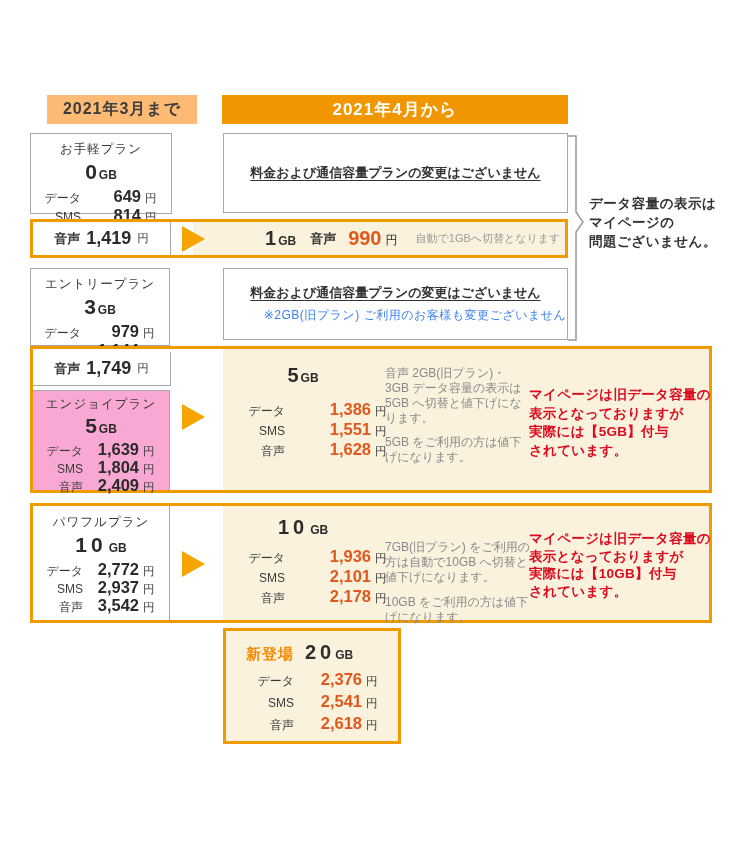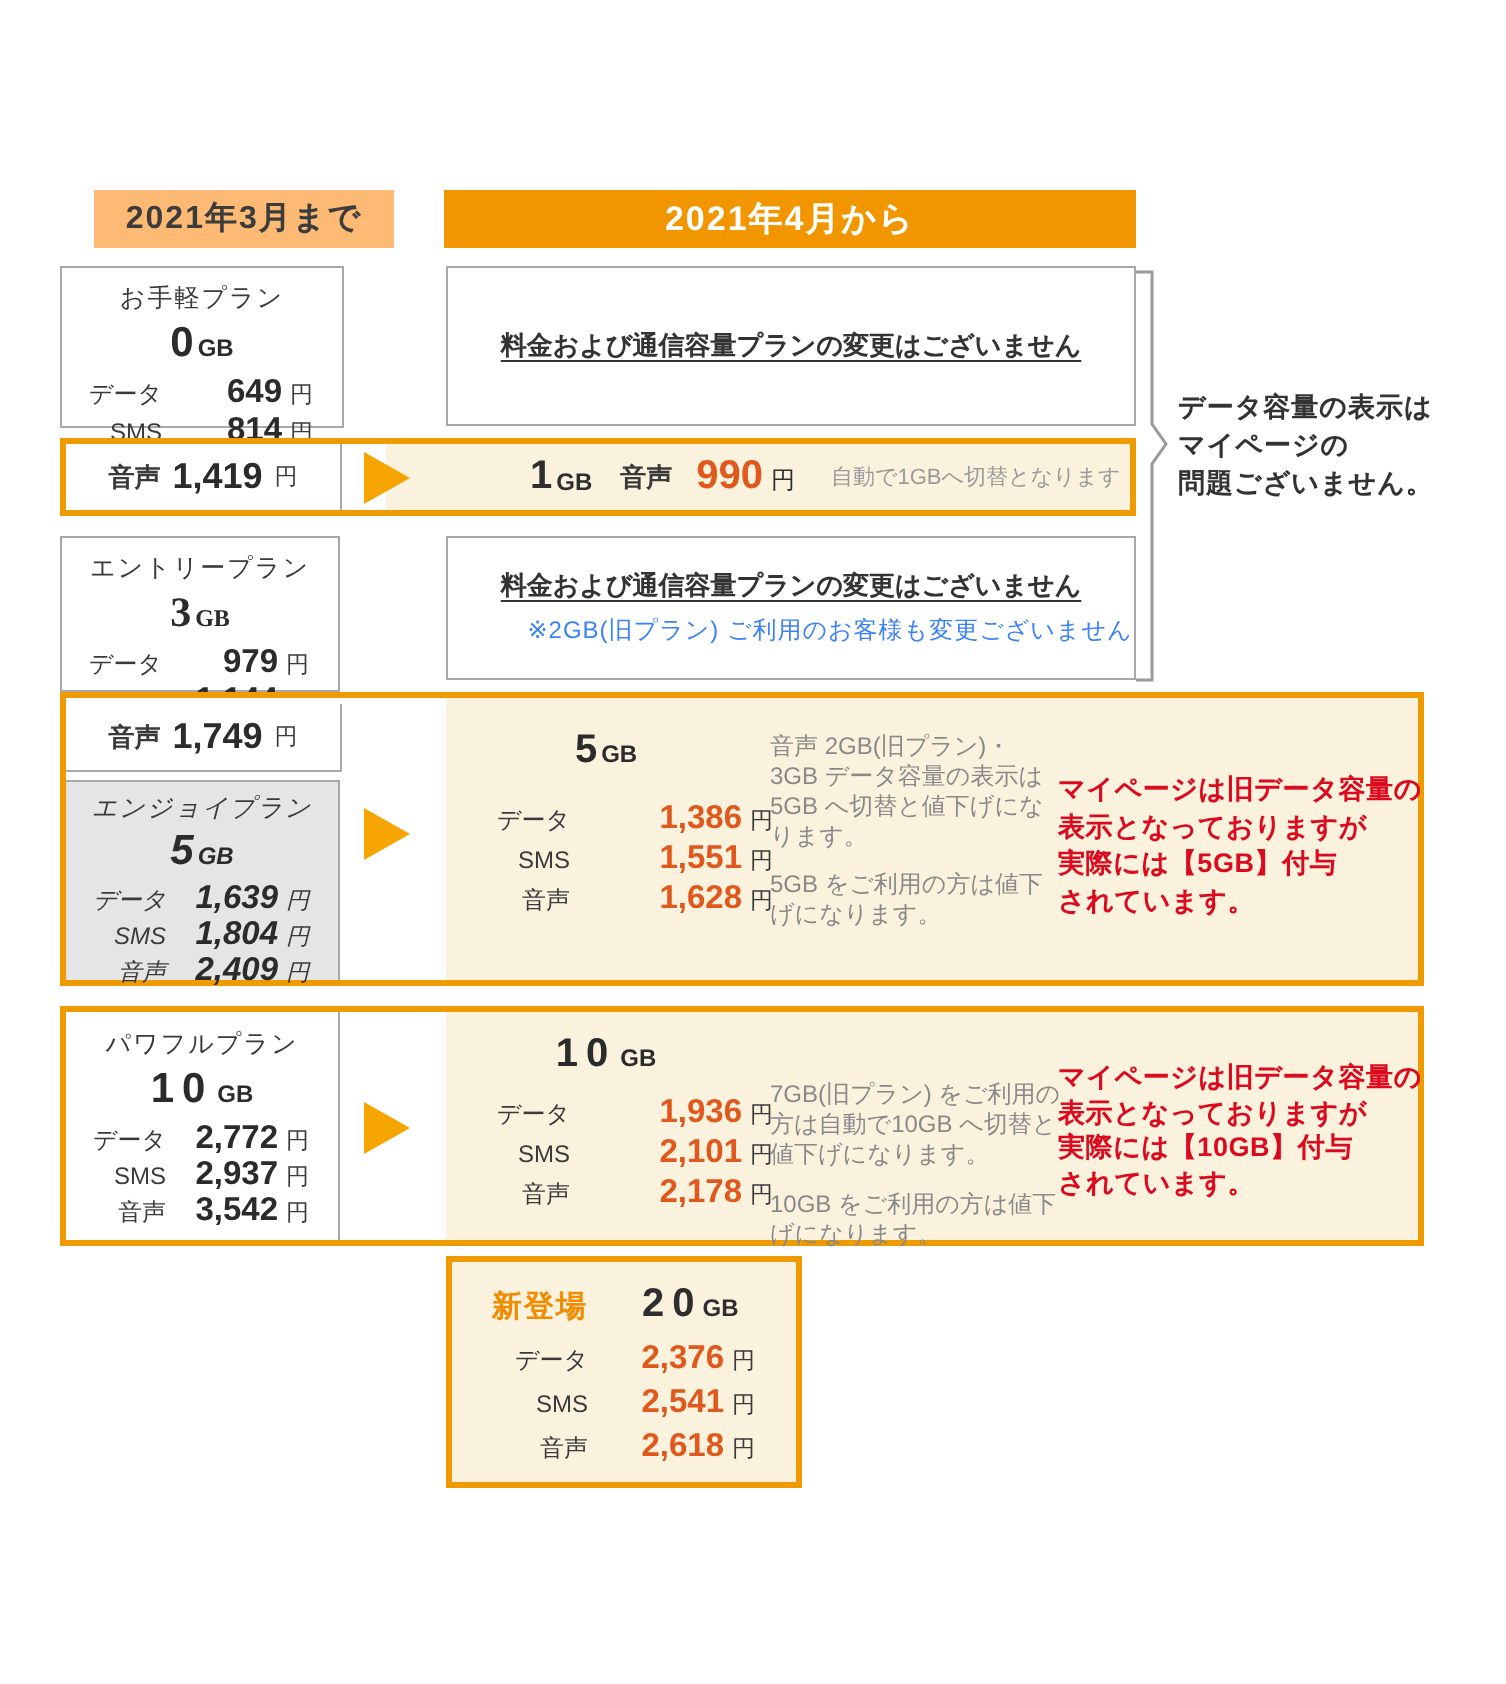--- a/index.html
+++ b/index.html
@@ -86,21 +86,21 @@
     <polyline points="8,2 16,2 16,78 23,88 16,98 16,206 8,206" fill="none" stroke="#9a9a9a" stroke-width="1.5"></polyline>
   </svg>
   <div class="abs bracket-txt" style="left:589px;top:194px;width:150px;">
     <div>データ容量の表示は</div>
     <div>マイページの</div>
     <div>問題ございません。</div>
   </div>
 
   <div class="abs box-gray" style="left:30px;top:268px;width:140px;height:78px;">
     <div class="plan-name" style="margin-top:7px;">エントリープラン</div>
-    <div class="gbline" style="margin-top:3px;font-family:Liberation Serif, serif;">
+    <div class="gbline" style="margin-top:3px;">
       <span class="gb-num">3</span><span class="gb-unit">GB</span>
     </div>
     <div style="padding:5px 8px 0 2px;">
       <div class="prow">
         <span class="plabel">データ</span>
         <span class="pval">979</span>
         <span class="punit">円</span>
       </div>
       <div class="prow">
         <span class="plabel">SMS</span>
@@ -117,21 +117,21 @@
 
   <div class="abs box-orange" style="left:30px;top:346px;width:682px;height:147px;">
     <div class="abs cream" style="left:190px;top:0;right:0;bottom:0;"></div>
 
     <div class="abs vcell" style="left:0;top:3px;width:137px;height:33px;border-right:1px solid #a8a8a8;border-bottom:1px solid #a8a8a8;">
       <span class="vlabel">音声</span>
       <span class="vval">1,749</span>
       <span class="punit">円</span>
     </div>
 
-    <div class="abs" style="left:0;top:41px;width:137px;height:100px;border-right:1px solid #a8a8a8;border-top:1px solid #a8a8a8;background:#e5e5e5;box-sizing:border-box;font-style:italic;">
+    <div class="abs" style="left:0;top:41px;width:137px;height:100px;border-right:1px solid #a8a8a8;border-top:1px solid #a8a8a8;background:#f9a8d4;box-sizing:border-box;">
       <div class="plan-name" style="margin-top:5px;">エンジョイプラン</div>
       <div class="gbline" style="margin-top:2px;">
         <span class="gb-num">5</span><span class="gb-unit">GB</span>
       </div>
       <div style="padding:4px 8px 0 2px;">
         <div class="prow prow3">
           <span class="plabel">データ</span>
           <span class="pval">1,639</span>
           <span class="punit">円</span>
         </div>
@@ -243,21 +243,21 @@
       <div>マイページは旧データ容量の</div>
       <div>表示となっておりますが</div>
       <div>実際には【10GB】付与</div>
       <div>されています。</div>
     </div>
   </div>
 
   <div class="abs box-orange cream" style="left:223px;top:628px;width:178px;height:116px;">
     <div class="abs" style="left:20px;top:10px;display:flex;align-items:baseline;">
       <span class="badge">新登場</span>
-      <span class="spread" style="font-size:20px;font-weight:bold;margin-left:27px;">20</span>
+      <span class="spread" style="font-size:20px;font-weight:bold;margin-left:11px;">20</span>
       <span style="font-size:12px;font-weight:bold;">GB</span>
     </div>
     <div class="abs" style="left:10px;top:39px;width:148px;">
       <div class="prow" style="grid-template-columns:58px 1fr 18px;height:22px;">
         <span class="plabel">データ</span>
         <span class="pval pval-o">2,376</span>
         <span class="punit">円</span>
       </div>
       <div class="prow" style="grid-template-columns:58px 1fr 18px;height:22px;">
         <span class="plabel">SMS</span>

